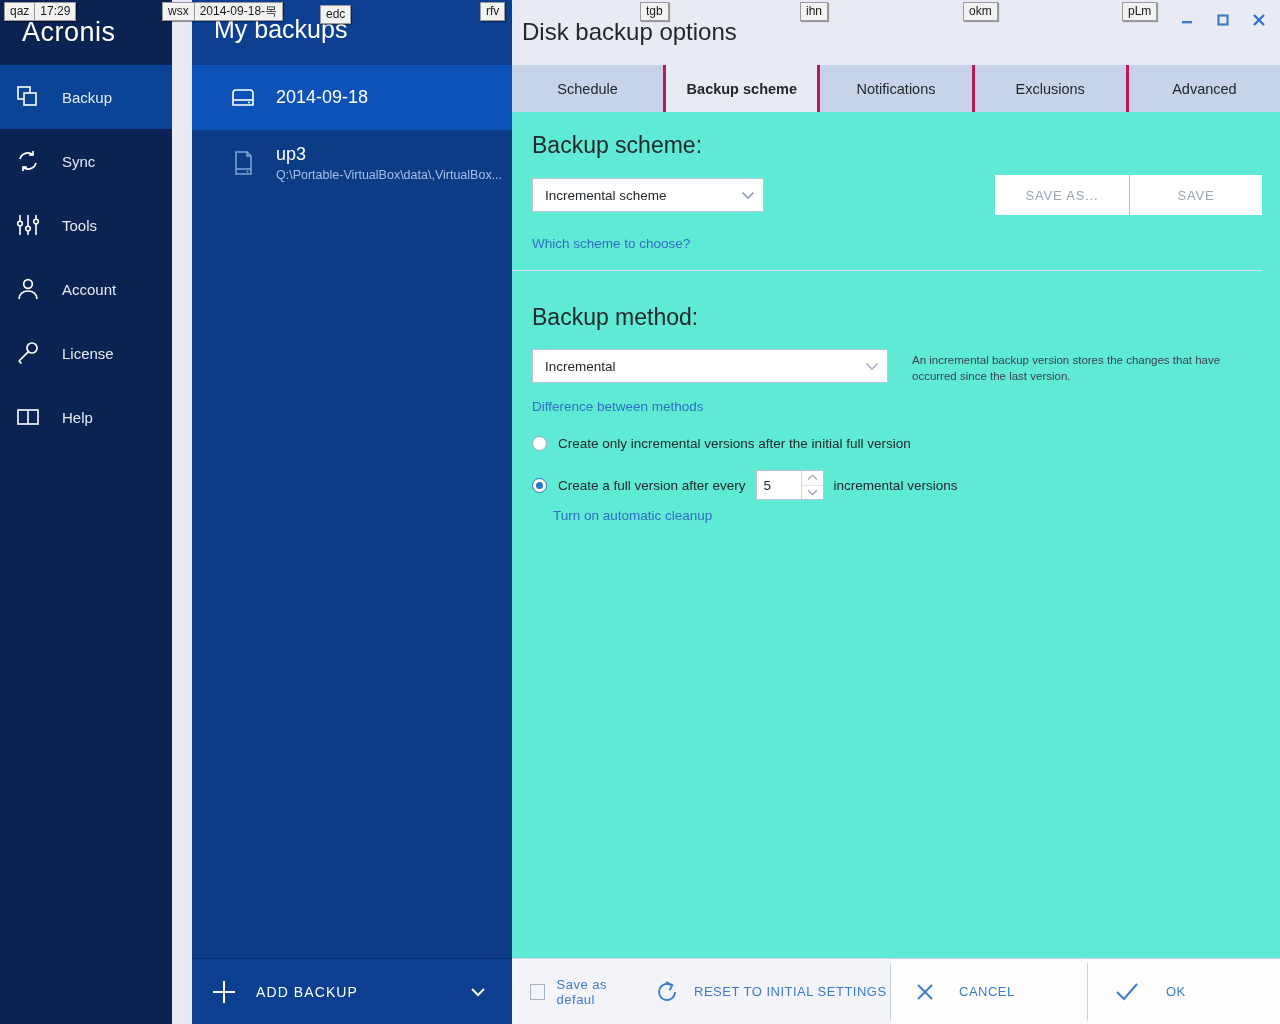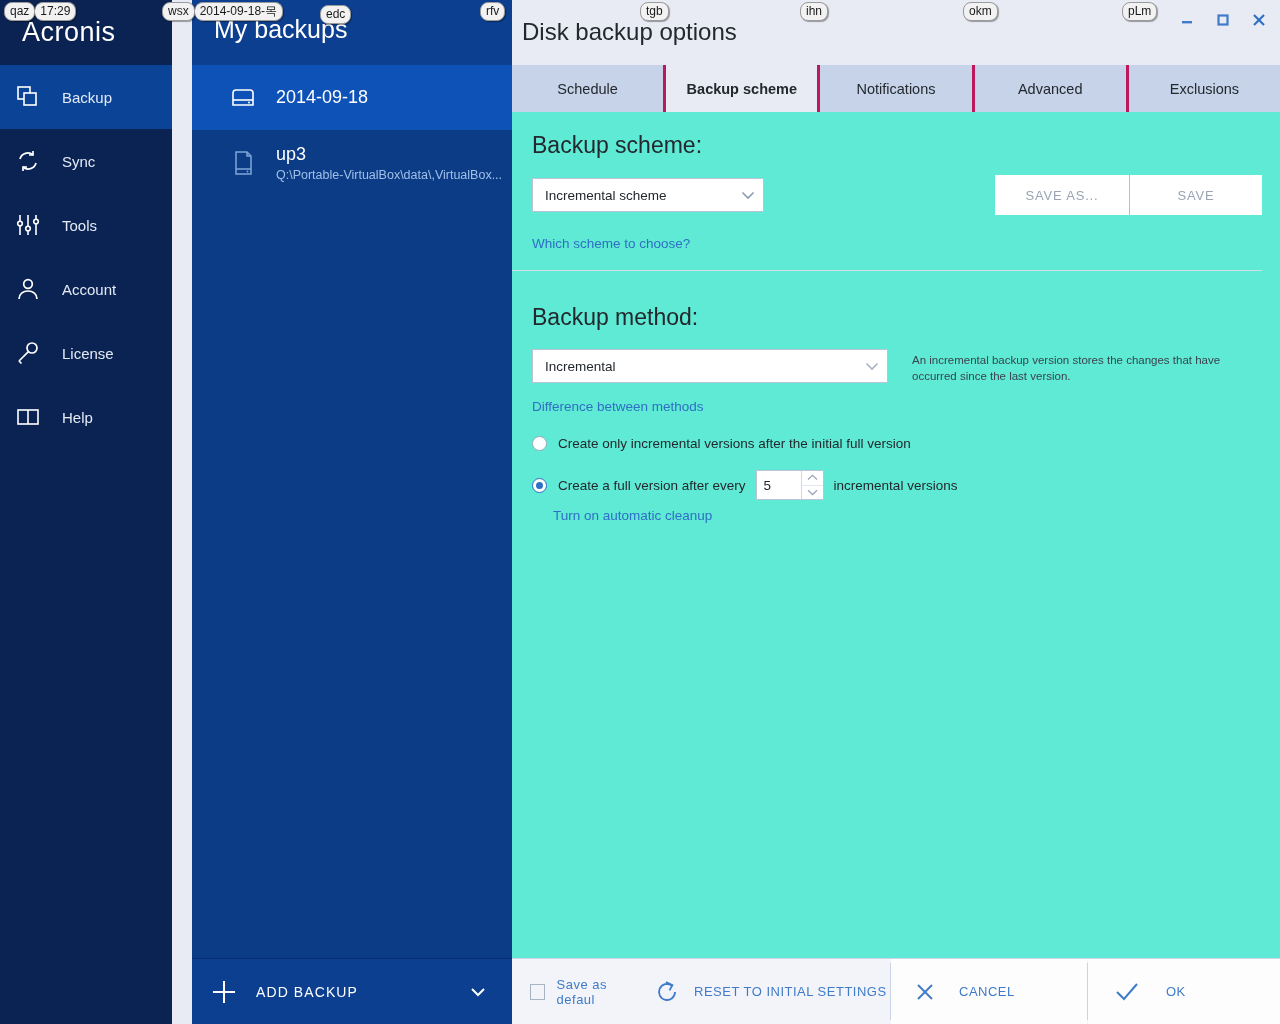--- a/index.html
+++ b/index.html
@@ -240,21 +240,21 @@
     color: #1a1a1a;
     font-size: 12px;
     font-family: "Liberation Sans", sans-serif;
     padding: 2px 5px 3px 5px;
     line-height: 1;
     box-shadow: 1px 1px 1px rgba(0,0,0,0.35);
     white-space: nowrap;
     z-index: 50;
   }
   .tagpair { position: absolute; display: flex; z-index: 50; }
-  .tagpair .tag { position: static; border-radius: 8px; }
+  .tagpair .tag { position: static; }
   .tagpair .tag + .tag { border-left: none; }
 </style>
 </head>
 <body>
 
 <div id="app">
 
   <div class="rail">
     <div class="rail-brand">
       <span>Acronis</span>
@@ -408,24 +408,24 @@
       <div class="tab">
         <span>Schedule</span>
       </div>
       <div class="tab active">
         <span>Backup scheme</span>
       </div>
       <div class="tab">
         <span>Notifications</span>
       </div>
       <div class="tab">
+        <span>Exclusions</span>
+      </div>
+      <div class="tab">
         <span>Advanced</span>
-      </div>
-      <div class="tab">
-        <span>Exclusions</span>
       </div>
     </div>
 
     <div class="content">
 
       <div style="position:absolute;left:20px;top:20px;" class="sec-title">Backup scheme:</div>
 
       <div class="field" style="position:absolute;left:20px;top:66px;width:232px;">
         <span class="val">Incremental scheme</span>
         <span>

